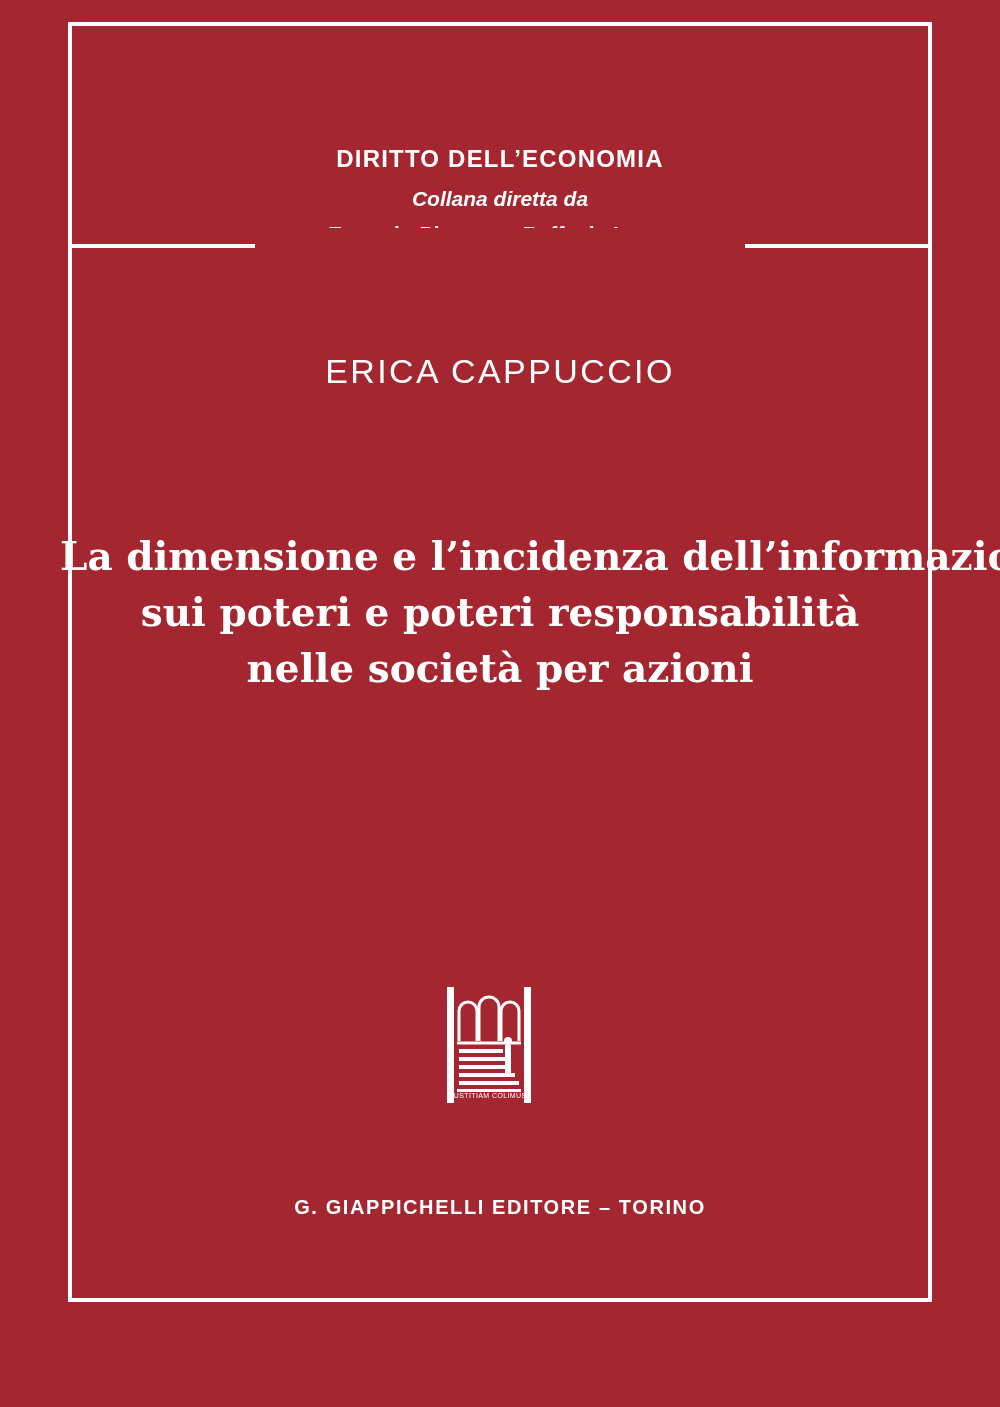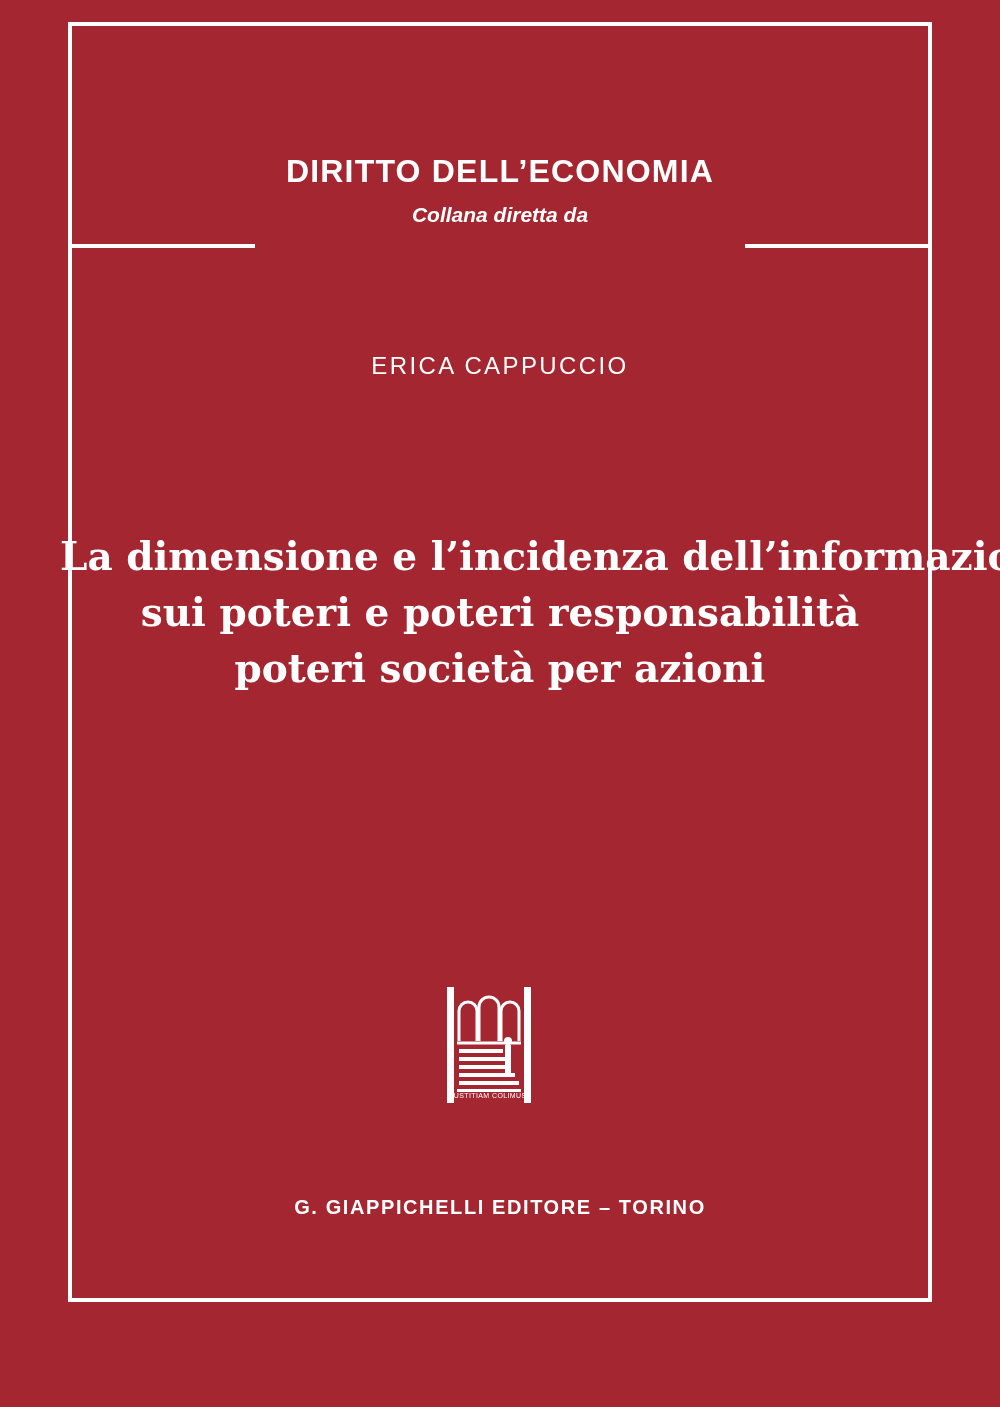--- a/index.html
+++ b/index.html
@@ -45,25 +45,25 @@
 
   
   .series {
     position: absolute;
     left: 0;
     top: 140px;
     width: 1000px;
     text-align: center;
   }
   .series-title {
-    font-size: 32px;
+    font-size: 24px;
     font-weight: bold;
     letter-spacing: 1.2px;
     line-height: 38px;
-    margin: 12px;
+    margin: 0;
     color: #FFFFFF;
   }
   .series-sub1 {
     font-size: 21px;
     font-style: italic;
     font-weight: bold;
     margin: 8px 0 8px 0;
     line-height: 26px;
   }
   .series-sub2 {
@@ -91,21 +91,21 @@
     height: 36px;
     background: #A32630;
   }
 
   .author {
     position: absolute;
     left: 0;
     top: 352px;
     width: 1000px;
     text-align: center;
-    font-size: 24px;
+    font-size: 34px;
     letter-spacing: 2.4px;
     font-weight: normal;
   }
 
   .title {
     position: absolute;
     left: 60px;
     top: 528px;
     width: 880px;
     text-align: center;
@@ -165,21 +165,21 @@
   </div>
 
   <div class="series-rule"></div>
   <div class="series-rule-mask"></div>
 
   <div class="author">ERICA CAPPUCCIO</div>
 
   <div class="title">
     <span class="line">La dimensione e l’incidenza dell’informazione</span>
     <span class="line">sui poteri e poteri responsabilità</span>
-    <span class="line">poteri società per azioni</span>
+    <span class="line">nelle società per azioni</span>
   </div>
 
   <div class="logo">
     <svg width="92" height="120" viewBox="0 0 92 120">
       <rect x="0" y="0" width="92" height="120" fill="#A32630"></rect>
 
       <rect x="4" y="2" width="7" height="116" fill="#FFFFFF"></rect>
 
       <rect x="81" y="2" width="7" height="116" fill="#FFFFFF"></rect>
 

